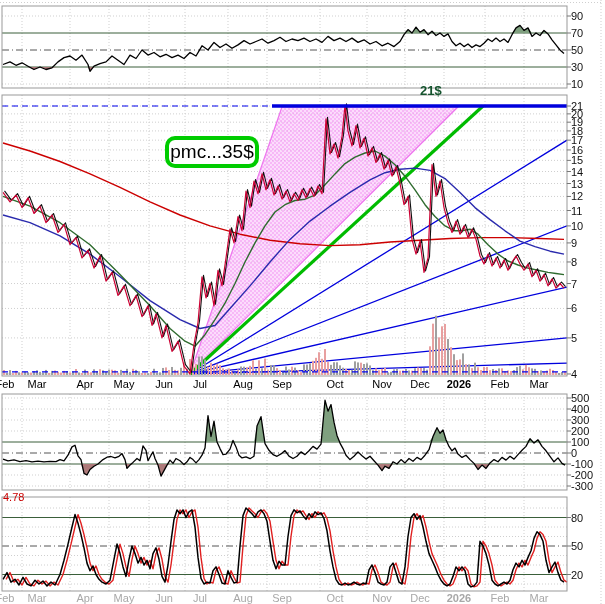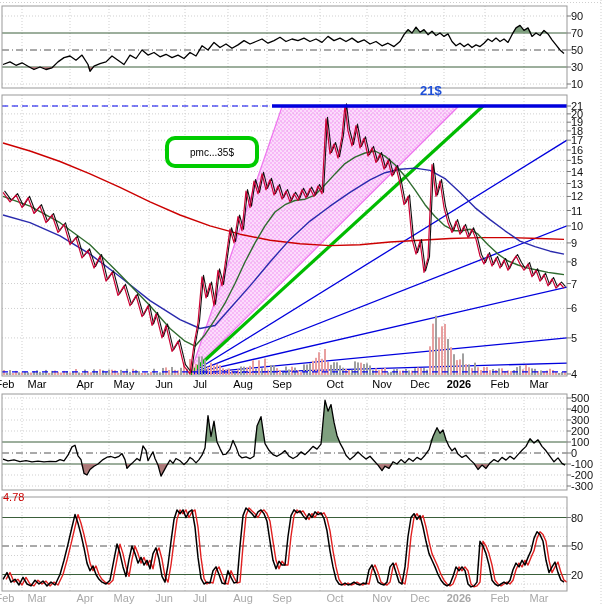--- a/index.html
+++ b/index.html
@@ -2,22 +2,22 @@
 <html><head>
 <meta charset="utf-8">
 <style>
   html,body{margin:0;padding:0;background:#fff;}
   #stage{position:relative;width:602px;height:604px;background:#fff;overflow:hidden;
          font-family:"Liberation Sans",sans-serif;}
   svg{position:absolute;left:0;top:0;}
   .lbl{position:absolute;white-space:nowrap;}
   #note-box{left:165px;top:136px;width:86px;height:24px;border:4px solid #00cc00;
             border-radius:10px;background:#fff;display:flex;align-items:center;
-            justify-content:center;font-size:10px;color:#000;}
-  #price-target{left:420px;top:83px;font-size:13px;font-weight:bold;color:#1d4ed8;}
+            justify-content:center;font-size:19px;color:#000;}
+  #price-target{left:420px;top:83px;font-size:13px;font-weight:bold;color:#14532d;}
   #indicator-value{left:3px;top:491px;font-size:11px;color:#cc0000;}
 </style>
 </head>
 <body>
 
 <div id="stage">
   <svg id="chart" width="605" height="604">
       <line x1="0" y1="2.5" x2="605" y2="2.5" stroke="#cfcfcf" stroke-width="1" stroke-dasharray="1,2"></line>
       <line x1="601" y1="0" x2="601" y2="604" stroke="#cfcfcf" stroke-width="1" stroke-dasharray="1,2"></line>
       <defs>

